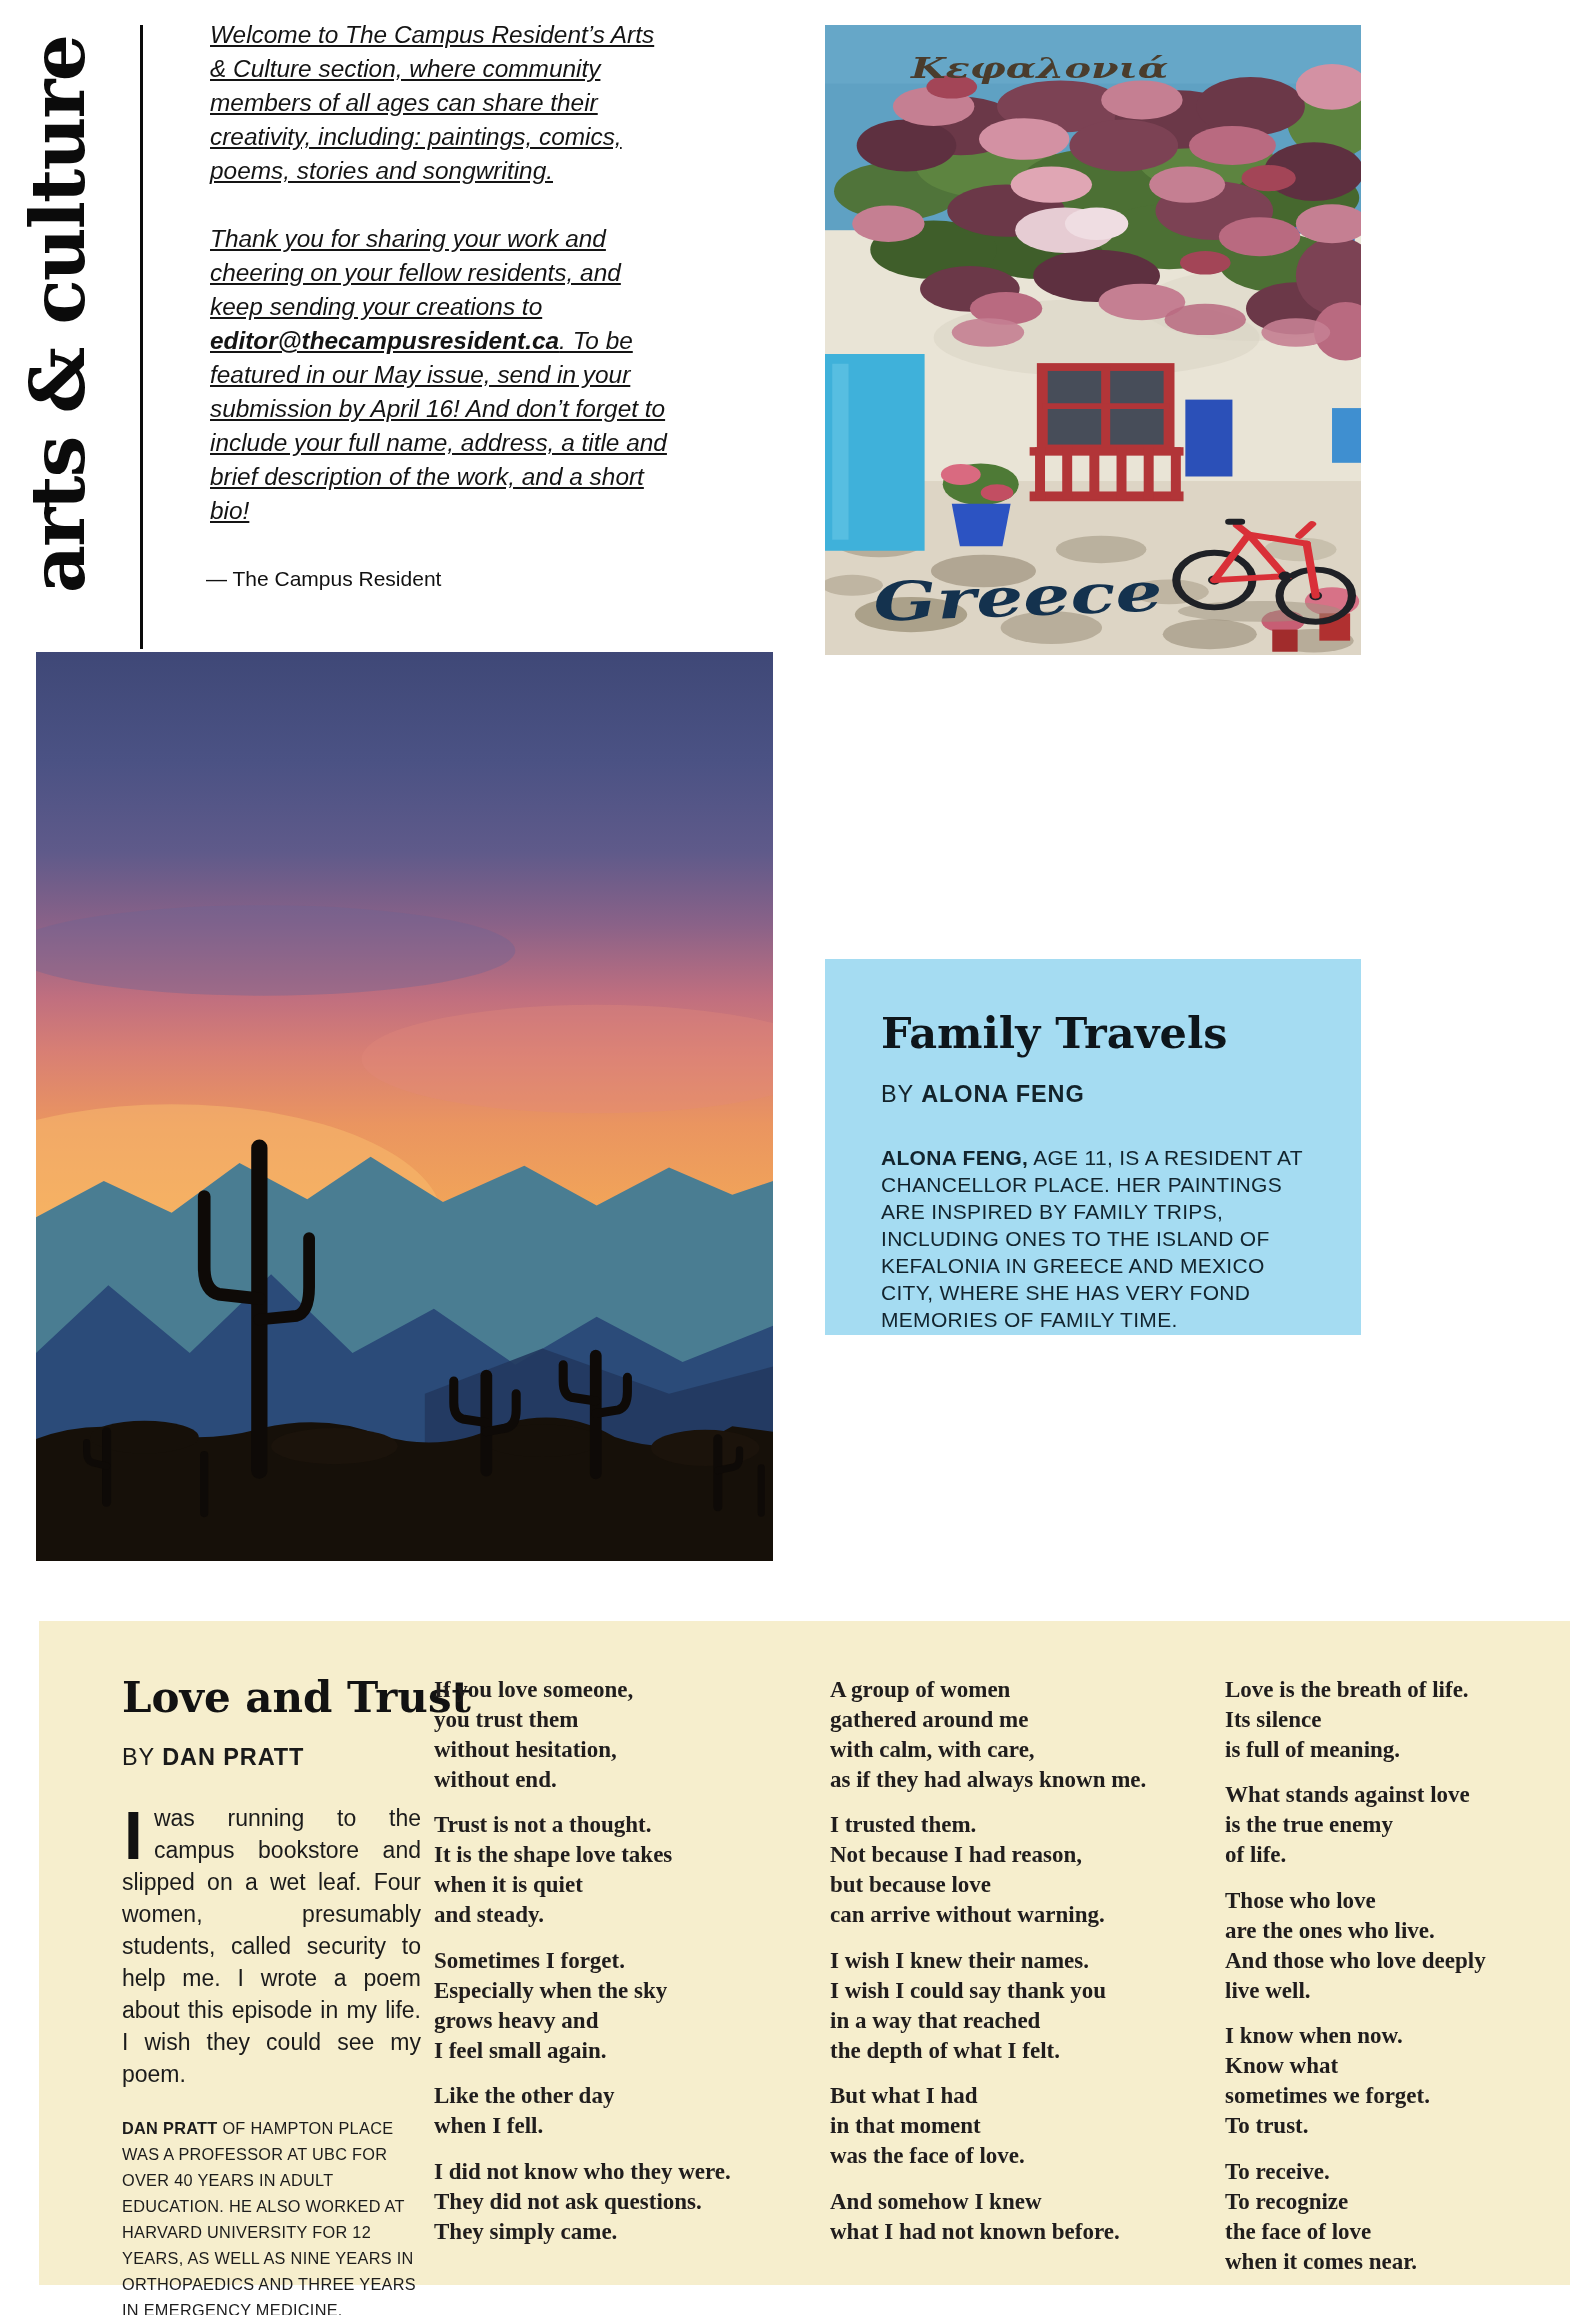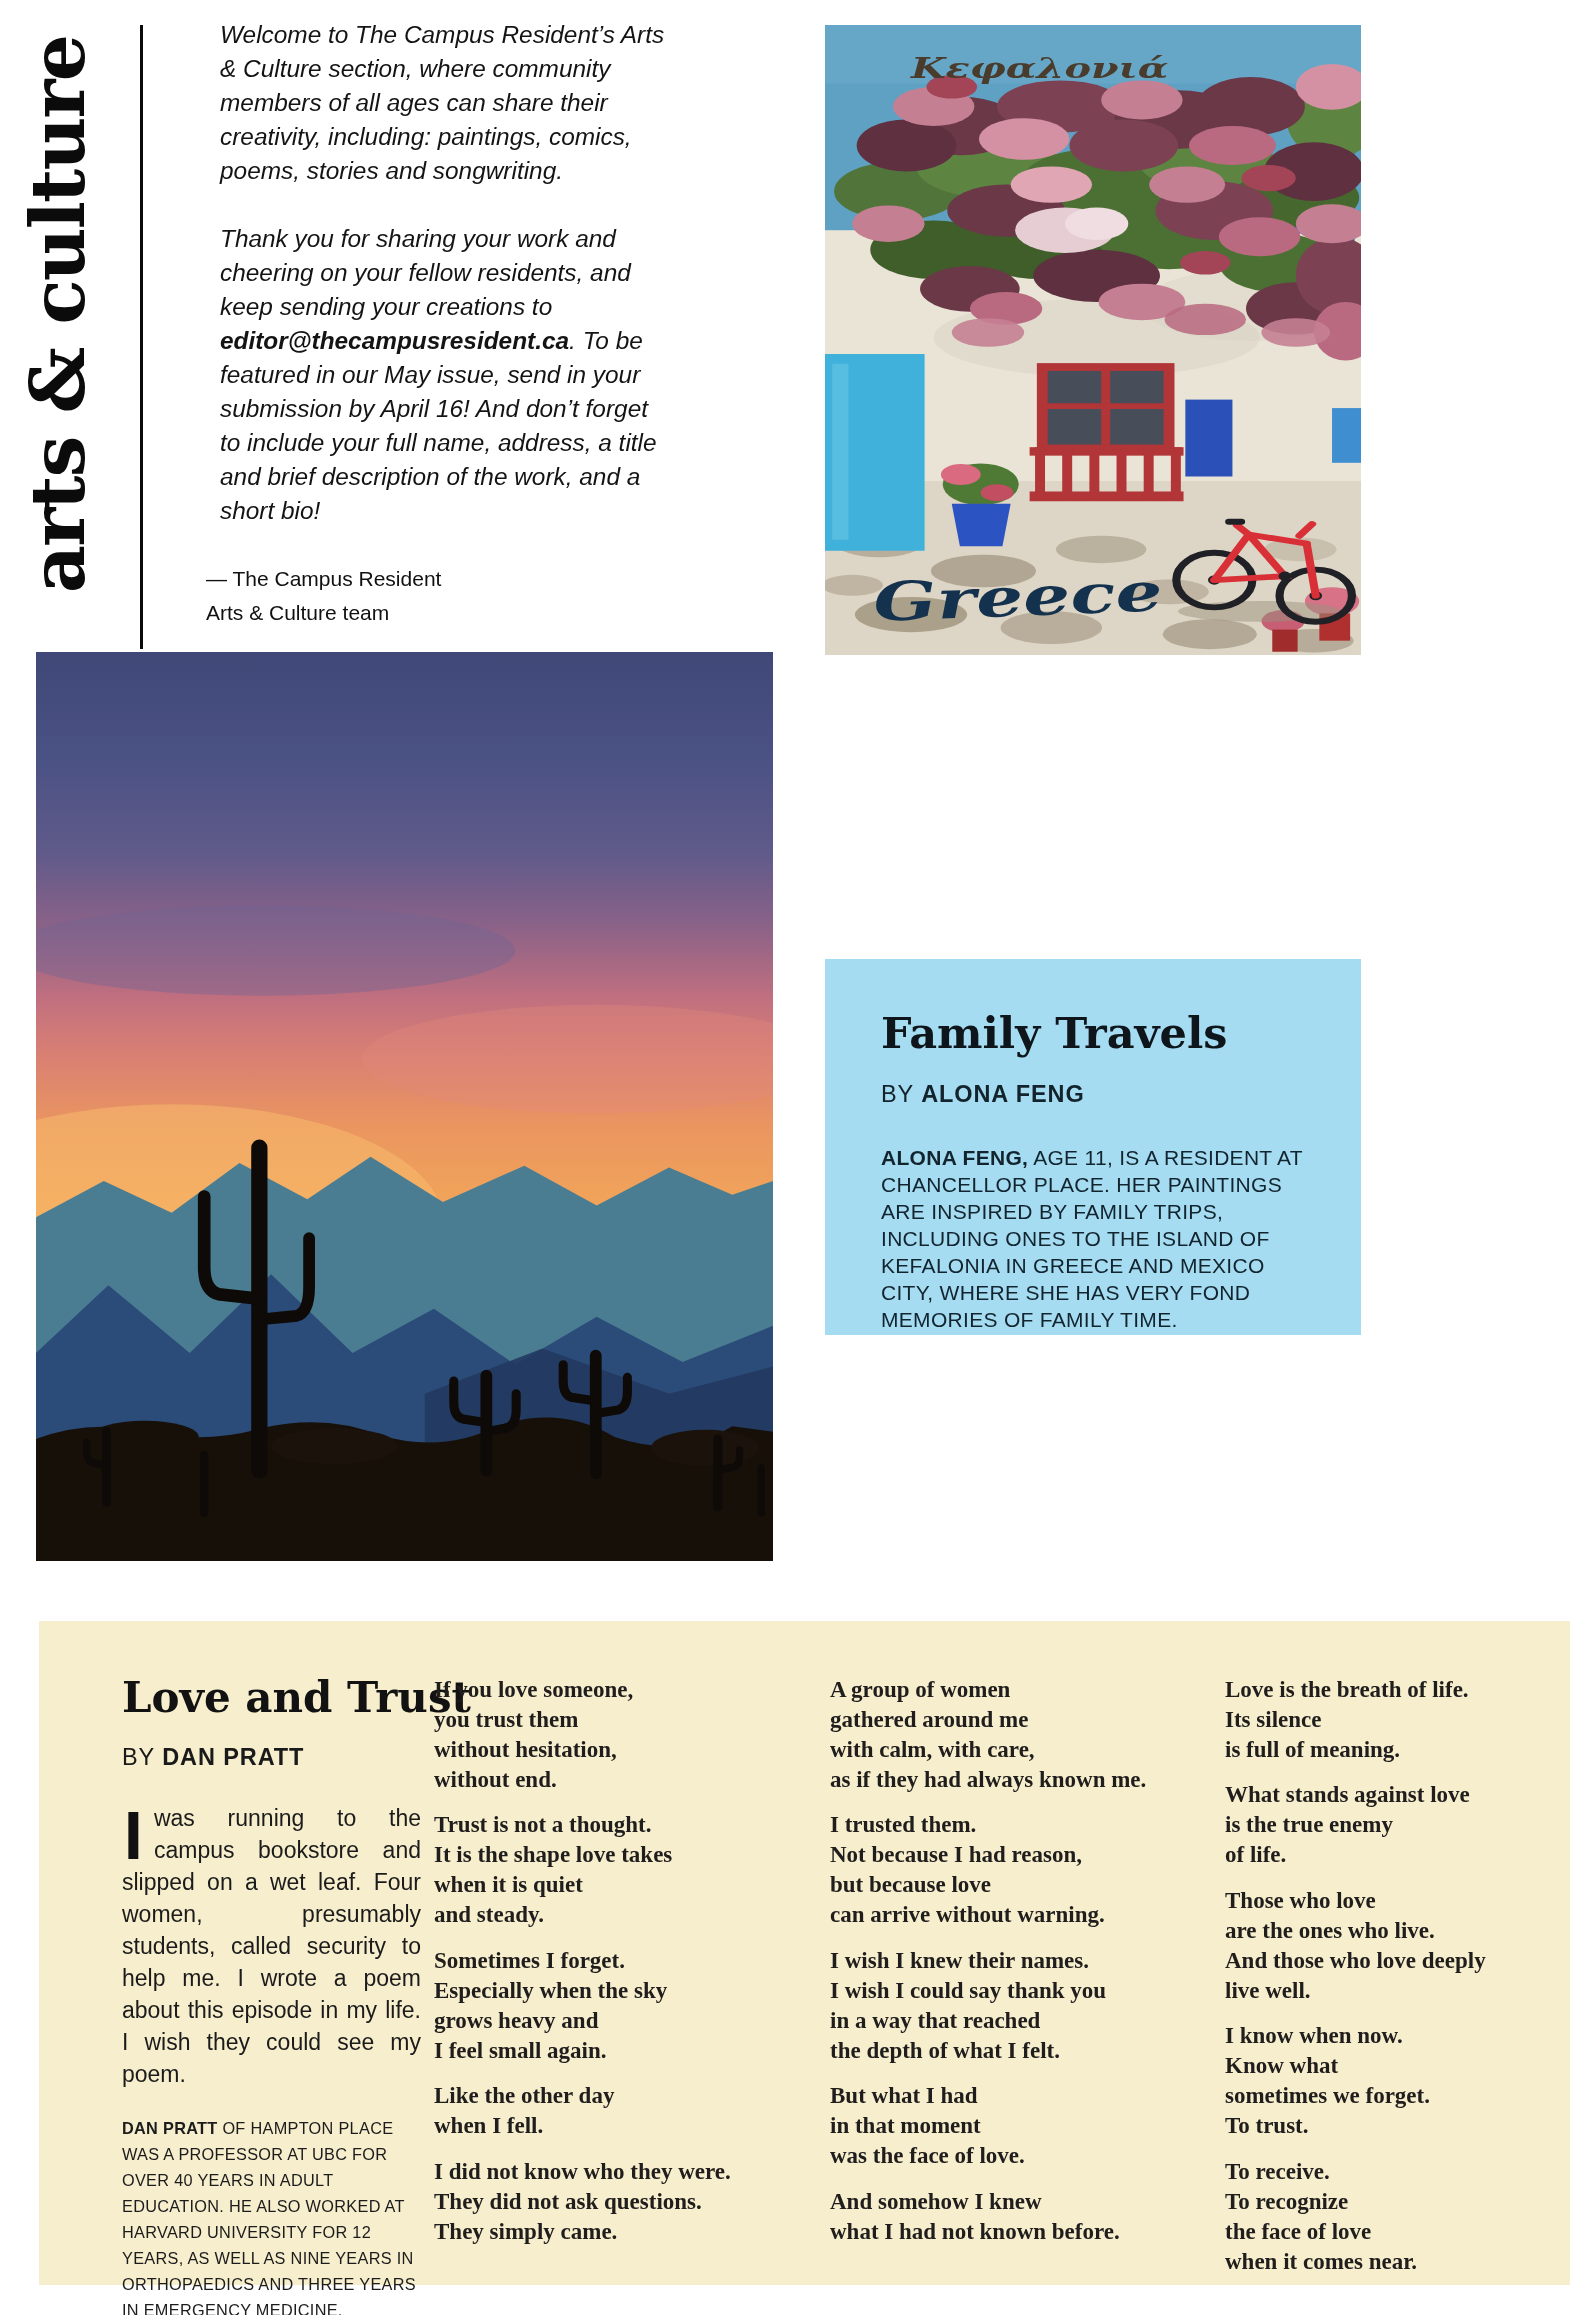--- a/index.html
+++ b/index.html
@@ -7,21 +7,21 @@
         font-family:"Liberation Sans",sans-serif;color:#151515;}
 
   
   .vertical-title{position:absolute;left:14.5px;top:7.2px;height:586px;
     writing-mode:vertical-rl;transform:rotate(180deg);white-space:nowrap;
     font-family:"DejaVu Serif","Liberation Serif",serif;font-weight:700;
     font-size:74px;letter-spacing:-1.8px;color:#0b0b0b;}
   .vertical-rule{position:absolute;left:140px;top:25px;width:2.7px;height:624px;background:#0a0a0a;}
   .editor-note{position:absolute;left:206px;top:18px;width:467px;
     font-style:italic;font-size:24.4px;line-height:34px;color:#141414;}
-  .editor-note p{margin:0 0 34px 14px;}
+  .editor-note p{margin:0 0 34px 4px;text-decoration:underline;}
   .editor-email{font-weight:700;font-style:italic;}
   .signature{font-style:normal;font-weight:400;font-size:21px;line-height:34px;margin-top:33px;color:#111;}
 
   
   .kefalonia-painting{position:absolute;left:825px;top:25px;width:536px;height:630px;}
   .desert-painting{position:absolute;left:36px;top:652px;width:737px;height:909px;}
   .kefalonia-painting svg,.desert-painting svg{display:block;width:100%;height:100%;}
 
   
   .family-card{position:absolute;left:825px;top:959px;width:536px;height:376px;
@@ -56,21 +56,20 @@
 <div class="page">
 
   <div class="vertical-title">arts &amp; culture</div>
   <div class="vertical-rule"></div>
 
   <div class="editor-note">
     <p>Welcome to The Campus Resident’s Arts &amp; Culture section, where community members of all ages can share their creativity, including: paintings, comics, poems, stories and songwriting.</p>
     <p><span>Thank you for sharing your work and cheering on your fellow residents, and keep sending your creations to </span><span class="editor-email">editor@thecampusresident.ca</span><span>. To be featured in our May issue, send in your submission by April 16! And don’t forget to include your full name, address, a title and brief description of the work, and a short bio!</span></p>
     <div class="signature">
       <div>— The Campus Resident</div>
-      <div>Arts &amp; Culture team</div>
     </div>
   </div>
 
   <div class="kefalonia-painting">
     <svg viewBox="0 0 592 967" preserveAspectRatio="none">
 
       <rect x="0" y="0" width="592" height="967" fill="#5fa1c3"></rect>
       <rect x="0" y="0" width="592" height="90" fill="#6aabcc" opacity=".6"></rect>
 
       <rect x="0" y="315" width="592" height="420" fill="#e9e4d6"></rect>

